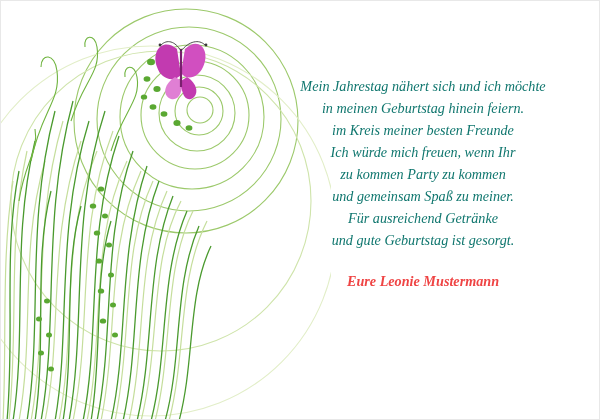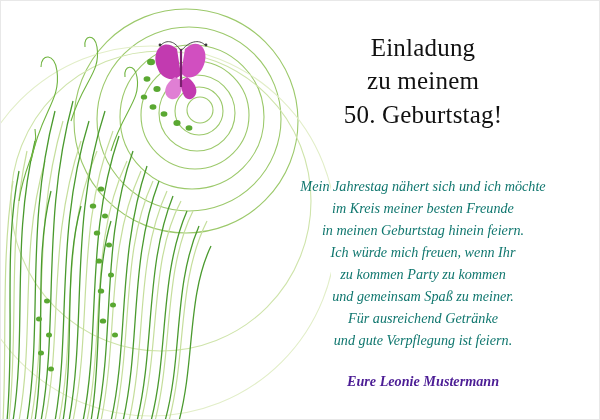--- a/index.html
+++ b/index.html
@@ -63,21 +63,21 @@
   }
   #body-text .bl {
     display: block;
     white-space: nowrap;
   }
   #signature {
     margin-top: 22px;
     font-style: italic;
     font-weight: bold;
     font-size: 14.2px;
-    color: #4c1d95;
+    color: #ef4444;
     text-align: center;
     white-space: nowrap;
   }
 </style>
 </head>
 <body>
 
 <div id="card">
 
   <div id="decoration">
@@ -174,33 +174,28 @@
         <path d="M180 48 L 180 86" stroke="#7a1f6e" stroke-width="2.2" fill="none"></path>
         <path d="M180 50 C 188 40, 198 38, 204 44" stroke="#3a3a3a" stroke-width="0.9" fill="none"></path>
         <path d="M180 50 C 174 40, 166 38, 160 44" stroke="#3a3a3a" stroke-width="0.9" fill="none"></path>
         <circle cx="205" cy="44" r="1.4" fill="#3a3a3a"></circle>
         <circle cx="159" cy="44" r="1.4" fill="#3a3a3a"></circle>
       </g>
     </svg>
   </div>
 
   <div id="text-block">
-    <div id="headline">
-      <span class="hl-line">Einladung</span>
-      <span class="hl-line">zu meinem</span>
-      <span class="hl-line">50. Geburtstag!</span>
-    </div>
 
     <div id="body-text">
       <span class="bl">Mein Jahrestag nähert sich und ich möchte</span>
+      <span class="bl">in meinen Geburtstag hinein feiern.</span>
       <span class="bl">im Kreis meiner besten Freunde</span>
-      <span class="bl">in meinen Geburtstag hinein feiern.</span>
       <span class="bl">Ich würde mich freuen, wenn Ihr</span>
       <span class="bl">zu kommen Party zu kommen</span>
       <span class="bl">und gemeinsam Spaß zu meiner.</span>
       <span class="bl">Für ausreichend Getränke</span>
-      <span class="bl">und gute Verpflegung ist feiern.</span>
+      <span class="bl">und gute Geburtstag ist gesorgt.</span>
     </div>
 
     <div id="signature">Eure Leonie Mustermann</div>
   </div>
 
 </div>
 
 </body></html>

